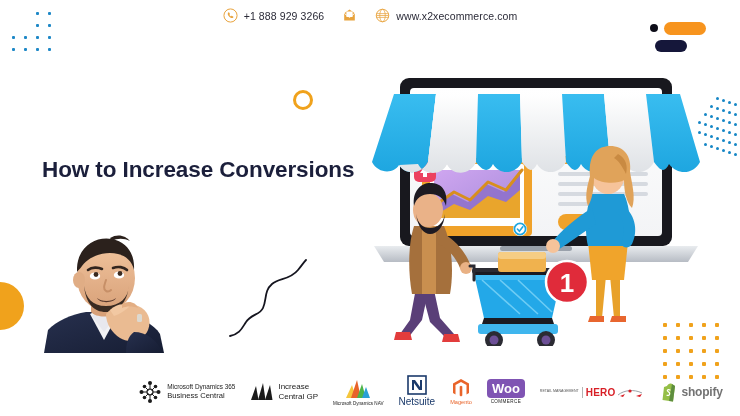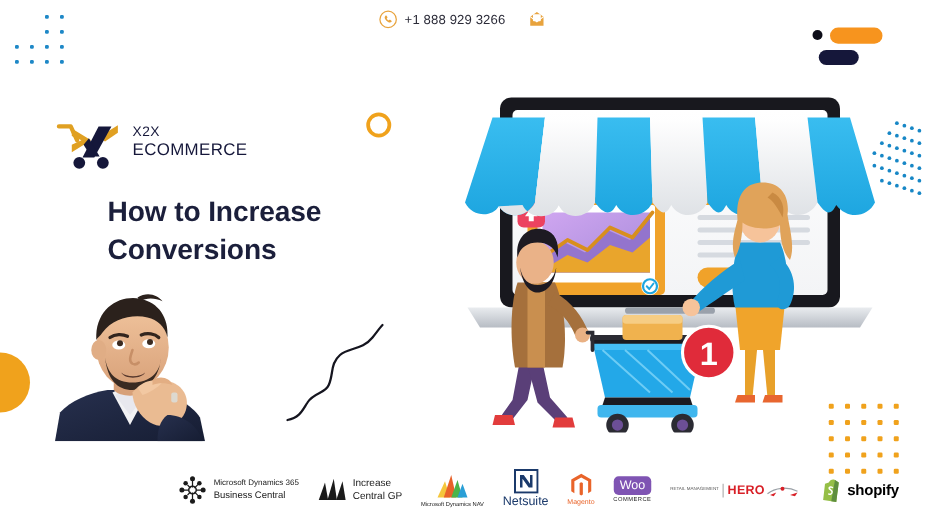--- a/index.html
+++ b/index.html
@@ -63,21 +63,21 @@
   #brand-logo .words { line-height: 1.05; }
   #brand-logo .words .l1 { font-size: 11px; color: #15173a; letter-spacing: .4px; }
   #brand-logo .words .l2 { font-size: 13.5px; color: #15173a; letter-spacing: .3px; }
 
   
   #headline {
     position: absolute; left: 42px; top: 155px; width: 330px;
     font-size: 22.5px; font-weight: bold; color: #1b1f3b;
     line-height: 1.34; letter-spacing: -0.1px;
   }
-  #headline .ln { display: block; margin-left: 44px; }
+  #headline .ln { display: block; }
 
   
   #person-photo { position: absolute; left: 34px; top: 228px; width: 140px; height: 125px; }
 
   
   #hero-illustration { position: absolute; left: 370px; top: 66px; width: 340px; height: 280px; }
 
   
   #partner-strip {
     position: absolute; left: 0; bottom: 2px; width: 100%; height: 44px;
@@ -201,43 +201,31 @@
     </div>
 
     <div class="contact">
       <svg class="cicon" viewBox="0 0 24 24">
         <path d="M3.5 8.5 L12 2.5 L20.5 8.5 L20.5 20 L3.5 20 Z" fill="#e8a33d"></path>
         <rect x="7" y="5.5" width="10" height="9" rx="1" fill="#ffffff"></rect>
         <path d="M3.5 8.5 L12 15 L20.5 8.5" fill="none" stroke="#ffffff" stroke-width="1.4"></path>
       </svg>
     </div>
 
+    <div class="contact">
+      <svg class="cicon" viewBox="0 0 24 24">
+        <circle cx="12" cy="12" r="10" fill="none" stroke="#e8a33d" stroke-width="1.5"></circle>
+        <ellipse cx="12" cy="12" rx="4.4" ry="10" fill="none" stroke="#e8a33d" stroke-width="1.2"></ellipse>
+        <path d="M2.4 9h19.2M2.4 15h19.2M2 12h20" stroke="#e8a33d" stroke-width="1.2" fill="none"></path>
+      </svg>
+      <span class="txt">www.x2xecommerce.com</span>
+    </div>
 
   </div>
 
-  <div id="brand-logo">
-    <svg class="mark" viewBox="0 0 64 56">
-
-      <path d="M3 13 L14 13 L20 26" fill="none" stroke="#e0a022" stroke-width="4" stroke-linecap="round" stroke-linejoin="round"></path>
-
-      <path d="M15 15 L33 26 L15 37 L15 30 L24 26 L15 22 Z" fill="#e0a022"></path>
-
-      <path d="M58 12 L40 23 L46 27 L58 19 Z" fill="#e0a022"></path>
-
-      <path d="M40 13 L52 13 L36 42 L25 42 Z" fill="#15173a"></path>
-      <path d="M31 24 L41 41 L33 41 L26 30 Z" fill="#15173a"></path>
-
-      <circle cx="22" cy="47" r="5.5" fill="#15173a"></circle>
-      <circle cx="44" cy="47" r="5.5" fill="#15173a"></circle>
-    </svg>
-    <div class="words">
-      <div class="l1">X2X</div>
-      <div class="l2">ECOMMERCE</div>
-    </div>
-  </div>
 
   <h1 id="headline">
     <span class="ln">How to Increase Conversions</span>
   </h1>
 
   <svg id="person-photo" viewBox="0 0 140 125">
     <defs>
       <clipPath id="pclip">
           <rect x="0" y="0" width="140" height="125"></rect>
         </clipPath>
@@ -483,21 +471,21 @@
     <div class="partner" style="flex-direction:column;gap:1px">
       <svg class="partner-mark" width="18" height="20" viewBox="0 0 18 20">
         <path d="M9 1 L17 5.5 L17 15 L14.5 16.5 L14.5 7 L9 4 L3.5 7 L3.5 16.5 L1 15 L1 5.5 Z" fill="#e9642a"></path>
         <path d="M7.7 17.6 L7.7 8.4 L9 7.7 L10.3 8.4 L10.3 17.6 L9 18.4 Z" fill="#e9642a"></path>
       </svg>
       <div class="pname" style="font-size:5.6px;color:#e9642a">Magento</div>
     </div>
 
     <div class="partner" style="flex-direction:column;gap:1px">
       <div style="background:#7f54b3;border-radius:4px;padding:2px 5px">
-        <div style="color:#fff;font-size:10px;font-weight:normal">Woo</div>
+        <div style="color:#fff;font-size:13px;font-weight:bold">Woo</div>
       </div>
       <div class="pname" style="font-size:4.6px;letter-spacing:.4px">COMMERCE</div>
     </div>
 
     <div class="partner" style="flex-direction:row;gap:0">
       <div style="display:flex;align-items:center;gap:3px">
         <div class="pname" style="font-size:3.6px;color:#555;text-align:right;line-height:1.1">RETAIL MANAGEMENT</div>
         <div style="width:1px;height:11px;background:#b4b4b4"></div>
         <div style="color:#d81f26;font-size:10px;font-weight:bold;letter-spacing:.2px">HERO</div>
       </div>
@@ -508,18 +496,18 @@
         <circle cx="14" cy="4" r="1.6" fill="#d81f26"></circle>
       </svg>
     </div>
 
     <div class="partner">
       <svg class="partner-mark" width="17" height="20" viewBox="0 0 17 20">
         <path d="M11 2 C9 1 7 2 6 4 L3 5 L1.5 18 L12 19.5 L14 4 Z" fill="#95bf47"></path>
         <path d="M11 2 L14 4 L12 19.5 L8 19 Z" fill="#5e8e3e"></path>
         <path d="M9 8 C8 7.3 6.5 7.4 6.3 8.4 C6.1 9.6 8.6 9.8 8.7 11.5 C8.8 13 7.3 13.8 6 13.3" stroke="#ffffff" stroke-width="1.2" fill="none" stroke-linecap="round"></path>
       </svg>
-      <div class="pname" style="font-size:12px;font-weight:bold;color:#000000;letter-spacing:-.2px">shopify</div>
+      <div class="pname" style="font-size:12px;font-weight:bold;color:#737373;letter-spacing:-.2px">shopify</div>
     </div>
 
   </div>
 
 </div>
 
 </body></html>

